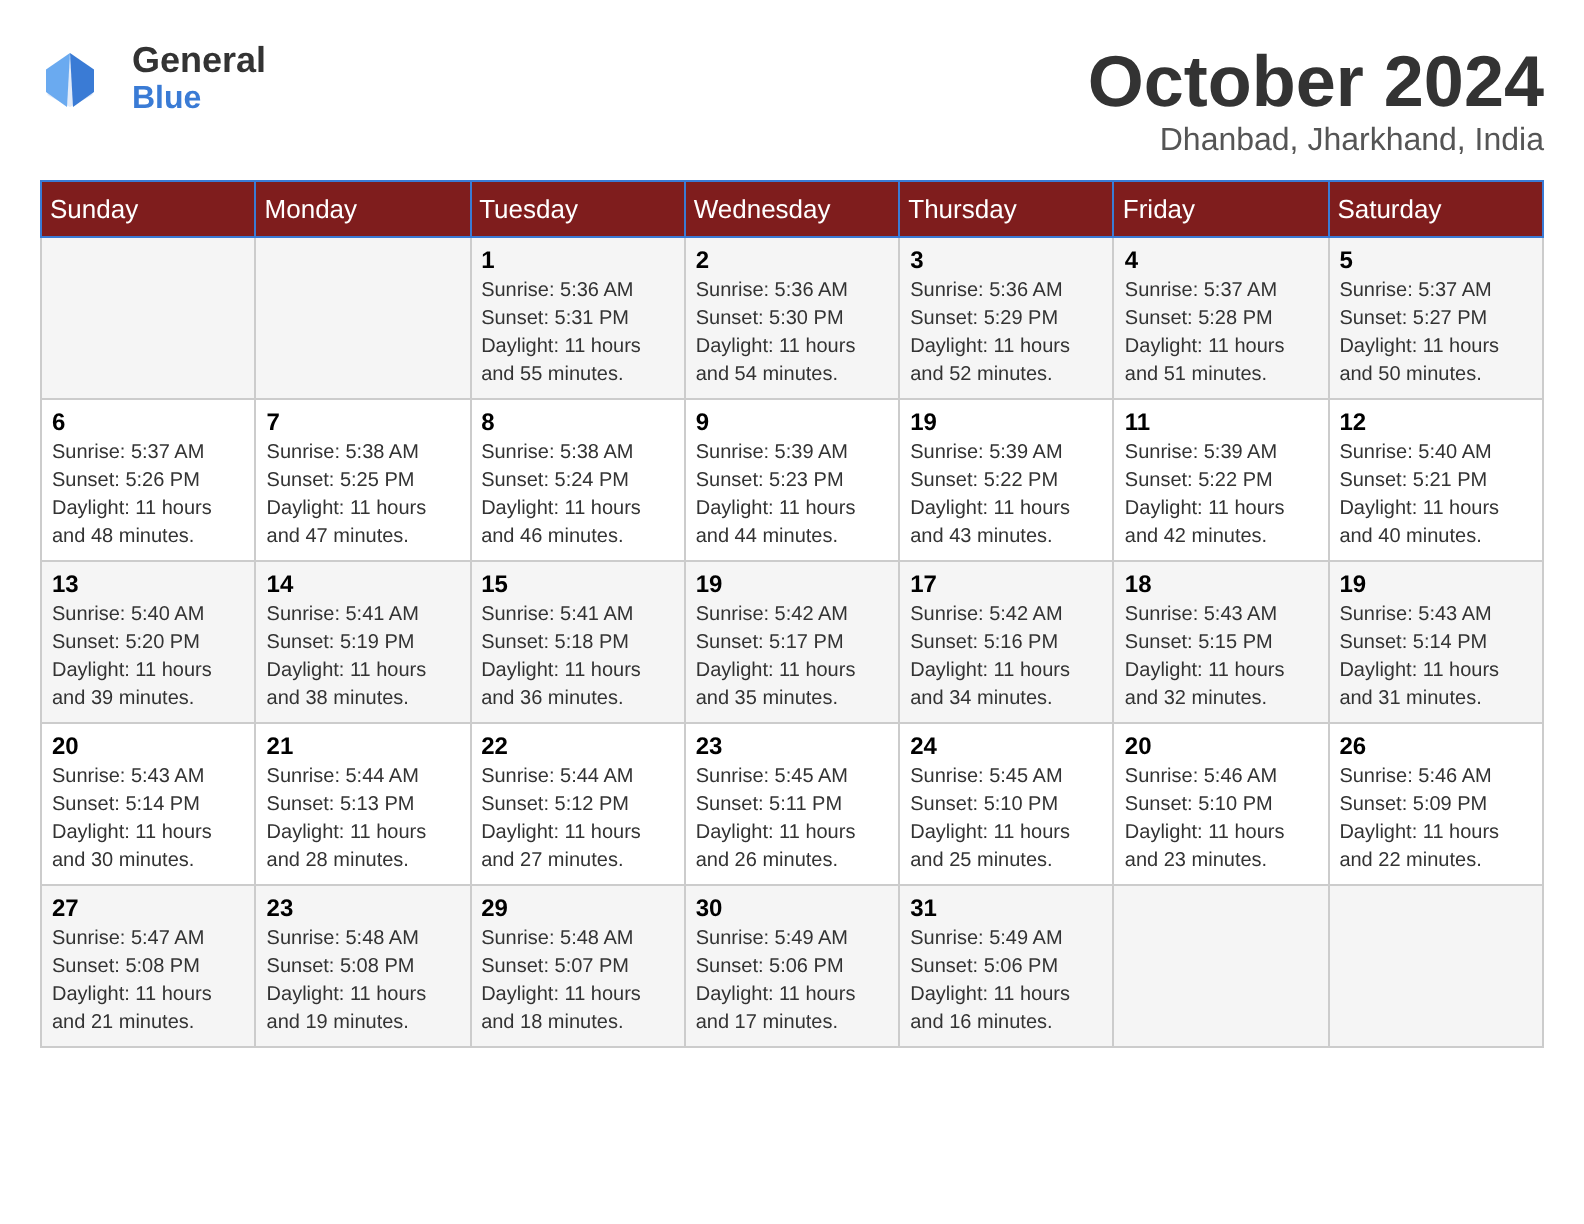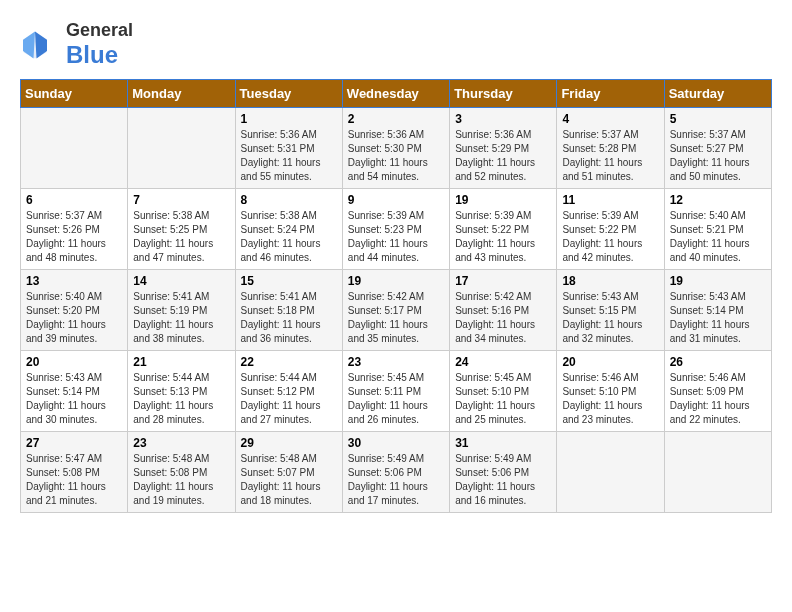--- a/index.html
+++ b/index.html
@@ -20,21 +20,21 @@
       display: flex;
       align-items: center;
       gap: 16px;
     }
     .logo-text-general {
       font-size: 18px;
       font-weight: bold;
       color: #333;
     }
     .logo-text-blue {
-      font-size: 24px;
+      font-size: 16px;
       font-weight: bold;
       color: #3a7bd5;
     }
     .logo-icon {
       width: 30px;
       height: 30px;
     }
     .title-block {
       text-align: right;
     }
@@ -46,26 +46,26 @@
     .location-title {
       font-size: 16px;
       color: #555;
     }
     table {
       width: 100%;
       border-collapse: collapse;
       font-size: 11px;
     }
     thead tr th {
-      background-color: #a16207;
+      background-color: #7f1d1d;
       color: white;
       padding: 6px 4px;
       text-align: left;
       font-size: 13px;
-      font-weight: bold;
+      font-weight: normal;
       border: 1px solid #3a7bd5;
     }
     tbody tr td {
       border: 1px solid #ccc;
       padding: 4px 5px;
       vertical-align: top;
       width: calc(100% / 7);
       min-height: 70px;
       height: 80px;
     }
@@ -98,20 +98,24 @@
     <svg class="logo-icon" viewBox="0 0 40 40">
       <polygon points="20,5 35,15 35,30 20,38 5,30 5,15" fill="#3a7bd5" opacity="0.15"></polygon>
       <polygon points="20,2 36,13 36,28 22,38" fill="#3a7bd5"></polygon>
       <polygon points="20,2 4,13 4,28 18,38" fill="#6aaaf0"></polygon>
     </svg>
     <div>
       <span class="logo-text-general">General</span><br>
       <span class="logo-text-blue">Blue</span>
     </div>
   </div>
+  <div class="title-block">
+    <div class="month-title">October 2024</div>
+    <div class="location-title">Dhanbad, Jharkhand, India</div>
+  </div>
 </div>
 
 <table>
   <thead>
     <tr id="header-row">
         <th>Sunday</th>
         <th>Monday</th>
         <th>Tuesday</th>
         <th>Wednesday</th>
         <th>Thursday</th>

